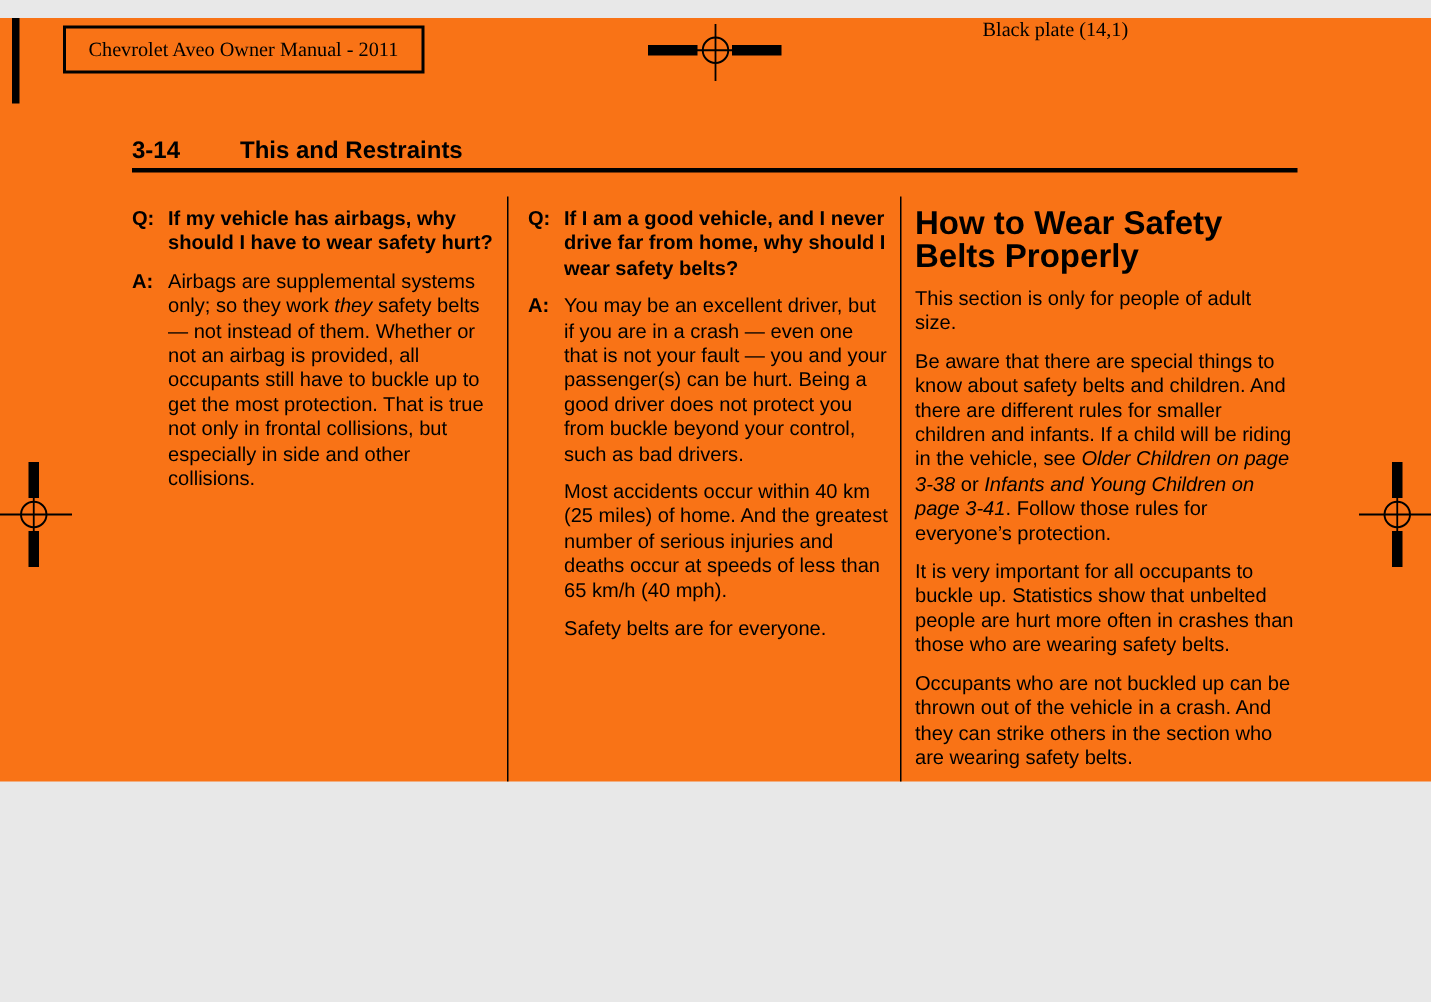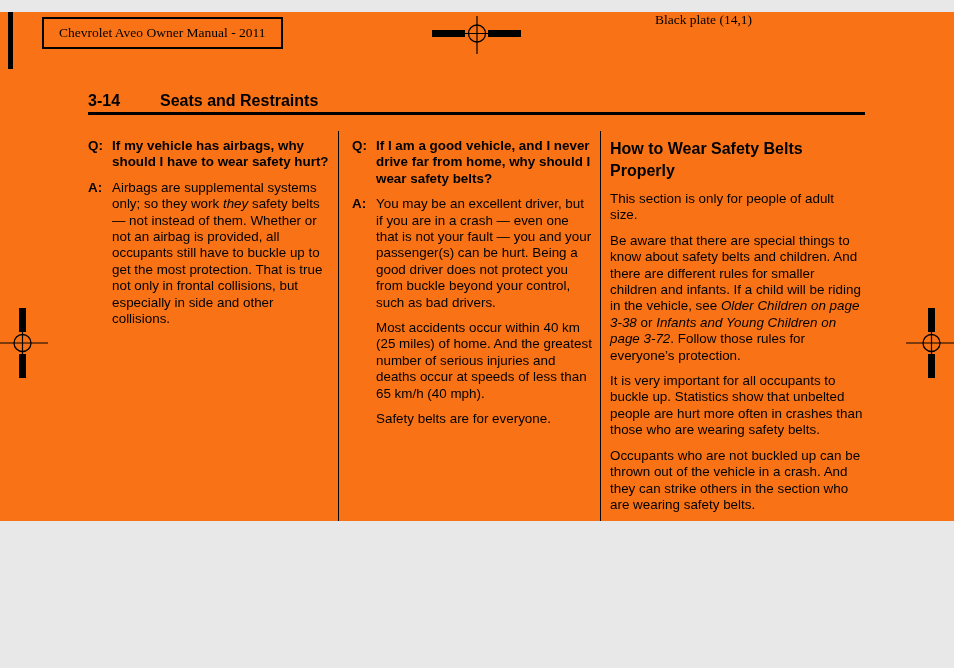--- a/index.html
+++ b/index.html
@@ -17,21 +17,21 @@
   .col{position:absolute;top:126px;font-size:13.4px;line-height:16.4px;text-align:left;}
   .col1{left:88px;width:245px;}
   .col2{left:352px;width:240px;}
   .col3{left:610px;width:254px;}
   .qa{display:grid;grid-template-columns:24px 1fr;}
   .qa + .qa{margin-top:9px;}
   .para{margin-top:9px;}
   .qa-label{font-weight:bold;}
   .bold{font-weight:bold;}
   .indent{margin-left:24px;}
-  .heading{font-size:16px;font-weight:bold;line-height:21.5px;margin:0 0 10px 0;}
+  .heading{font-size:22px;font-weight:bold;line-height:21.5px;margin:0 0 10px 0;}
   svg{display:block;}
 </style>
 </head>
 <body>
 
 <div class="page">
 
   <div class="corner-bar"></div>
 
   <div class="slug-box">
@@ -65,21 +65,21 @@
   </svg>
 
   <svg class="reg" style="left:425px;top:624px" width="104" height="44" viewBox="0 0 104 44">
     <line x1="52" y1="0" x2="52" y2="33" stroke="#000" stroke-width="1.2"></line>
     <line x1="35" y1="20" x2="69" y2="20" stroke="#000" stroke-width="1.2"></line>
     <circle cx="52" cy="20" r="8.5" fill="none" stroke="#000" stroke-width="1.3"></circle>
     <rect x="10" y="31" width="84" height="8" fill="#000"></rect>
   </svg>
 
   <div class="header-num">3-14</div>
-  <div class="header-title">Seats and Restraints</div>
+  <div class="header-title">This and Restraints</div>
   <div class="header-rule"></div>
 
   <div class="divider d1"></div>
   <div class="divider d2"></div>
 
   <div class="col col1">
     <div class="qa">
       <span class="qa-label">Q:</span>
       <span class="bold">If my vehicle has airbags, why should I have to wear safety hurt?</span>
     </div>
@@ -98,18 +98,18 @@
       <span class="qa-label">A:</span>
       <span>You may be an excellent driver, but if you are in a crash — even one that is not your fault — you and your passenger(s) can be hurt. Being a good driver does not protect you from buckle beyond your control, such as bad drivers.</span>
     </div>
     <div class="para indent">Most accidents occur within 40 km (25 miles) of home. And the greatest number of serious injuries and deaths occur at speeds of less than 65 km/h (40 mph).</div>
     <div class="para indent">Safety belts are for everyone.</div>
   </div>
 
   <div class="col col3">
     <div class="heading">How to Wear Safety Belts Properly</div>
     <div class="para">This section is only for people of adult size.</div>
-    <div class="para"><span>Be aware that there are special things to know about safety belts and children. And there are different rules for smaller children and infants. If a child will be riding in the vehicle, see </span><i>Older Children on page 3-38</i><span> or </span><i>Infants and Young Children on page 3-72</i><span>. Follow those rules for everyone’s protection.</span></div>
+    <div class="para"><span>Be aware that there are special things to know about safety belts and children. And there are different rules for smaller children and infants. If a child will be riding in the vehicle, see </span><i>Older Children on page 3-38</i><span> or </span><i>Infants and Young Children on page 3-41</i><span>. Follow those rules for everyone’s protection.</span></div>
     <div class="para">It is very important for all occupants to buckle up. Statistics show that unbelted people are hurt more often in crashes than those who are wearing safety belts.</div>
     <div class="para">Occupants who are not buckled up can be thrown out of the vehicle in a crash. And they can strike others in the section who are wearing safety belts.</div>
   </div>
 
 </div>
 
 </body></html>

